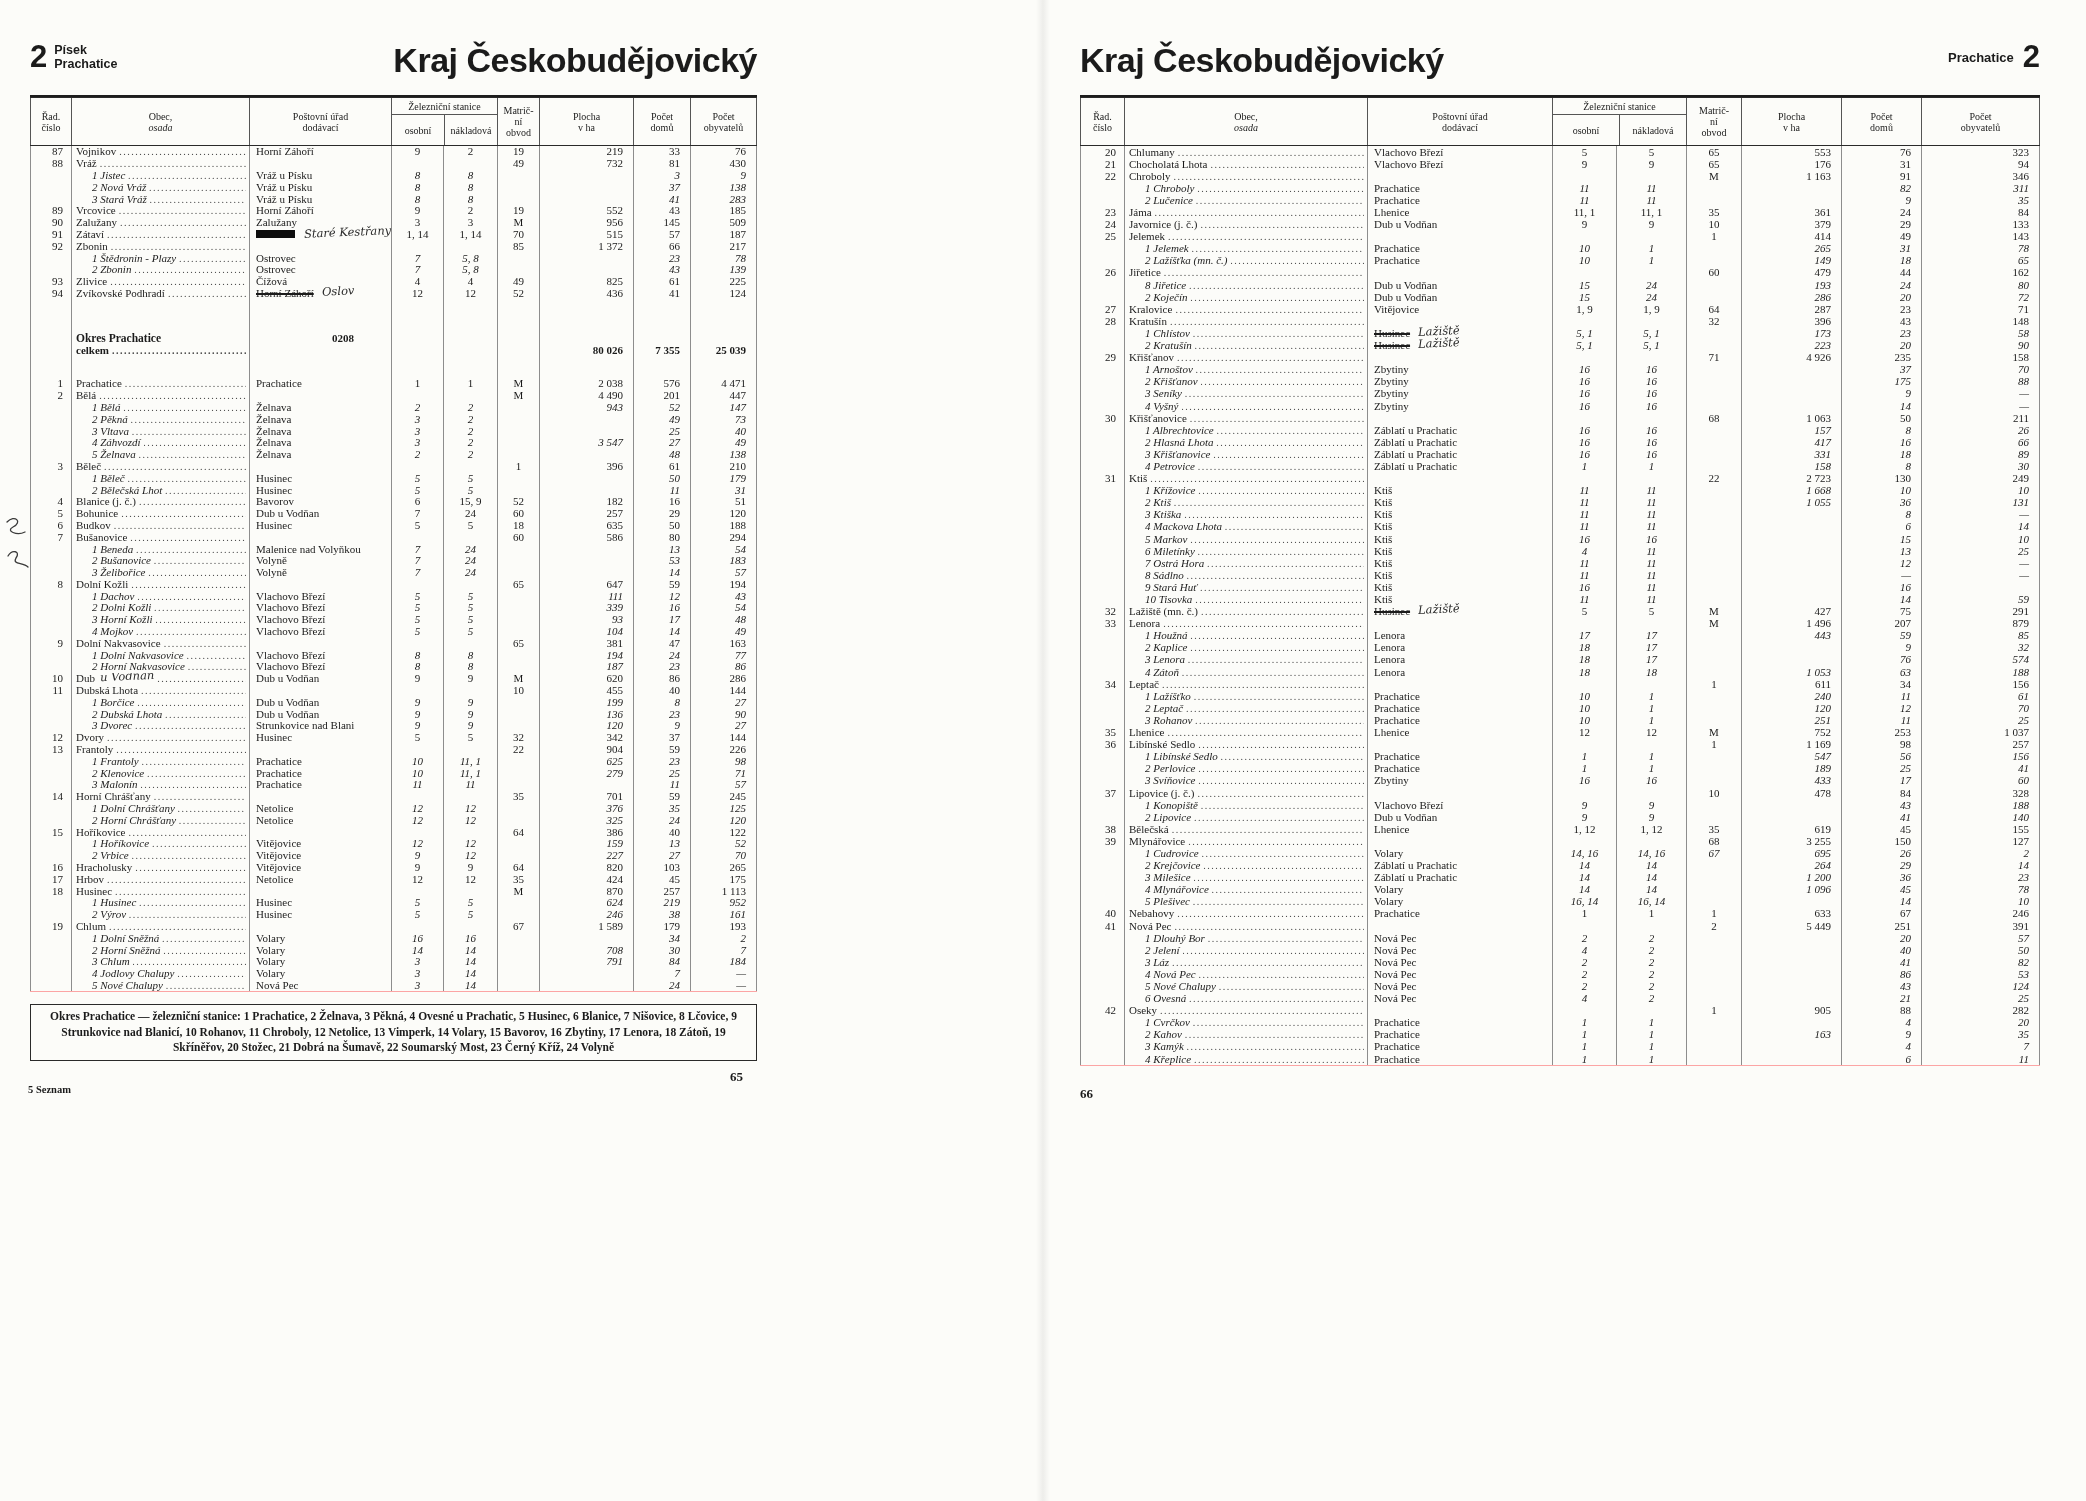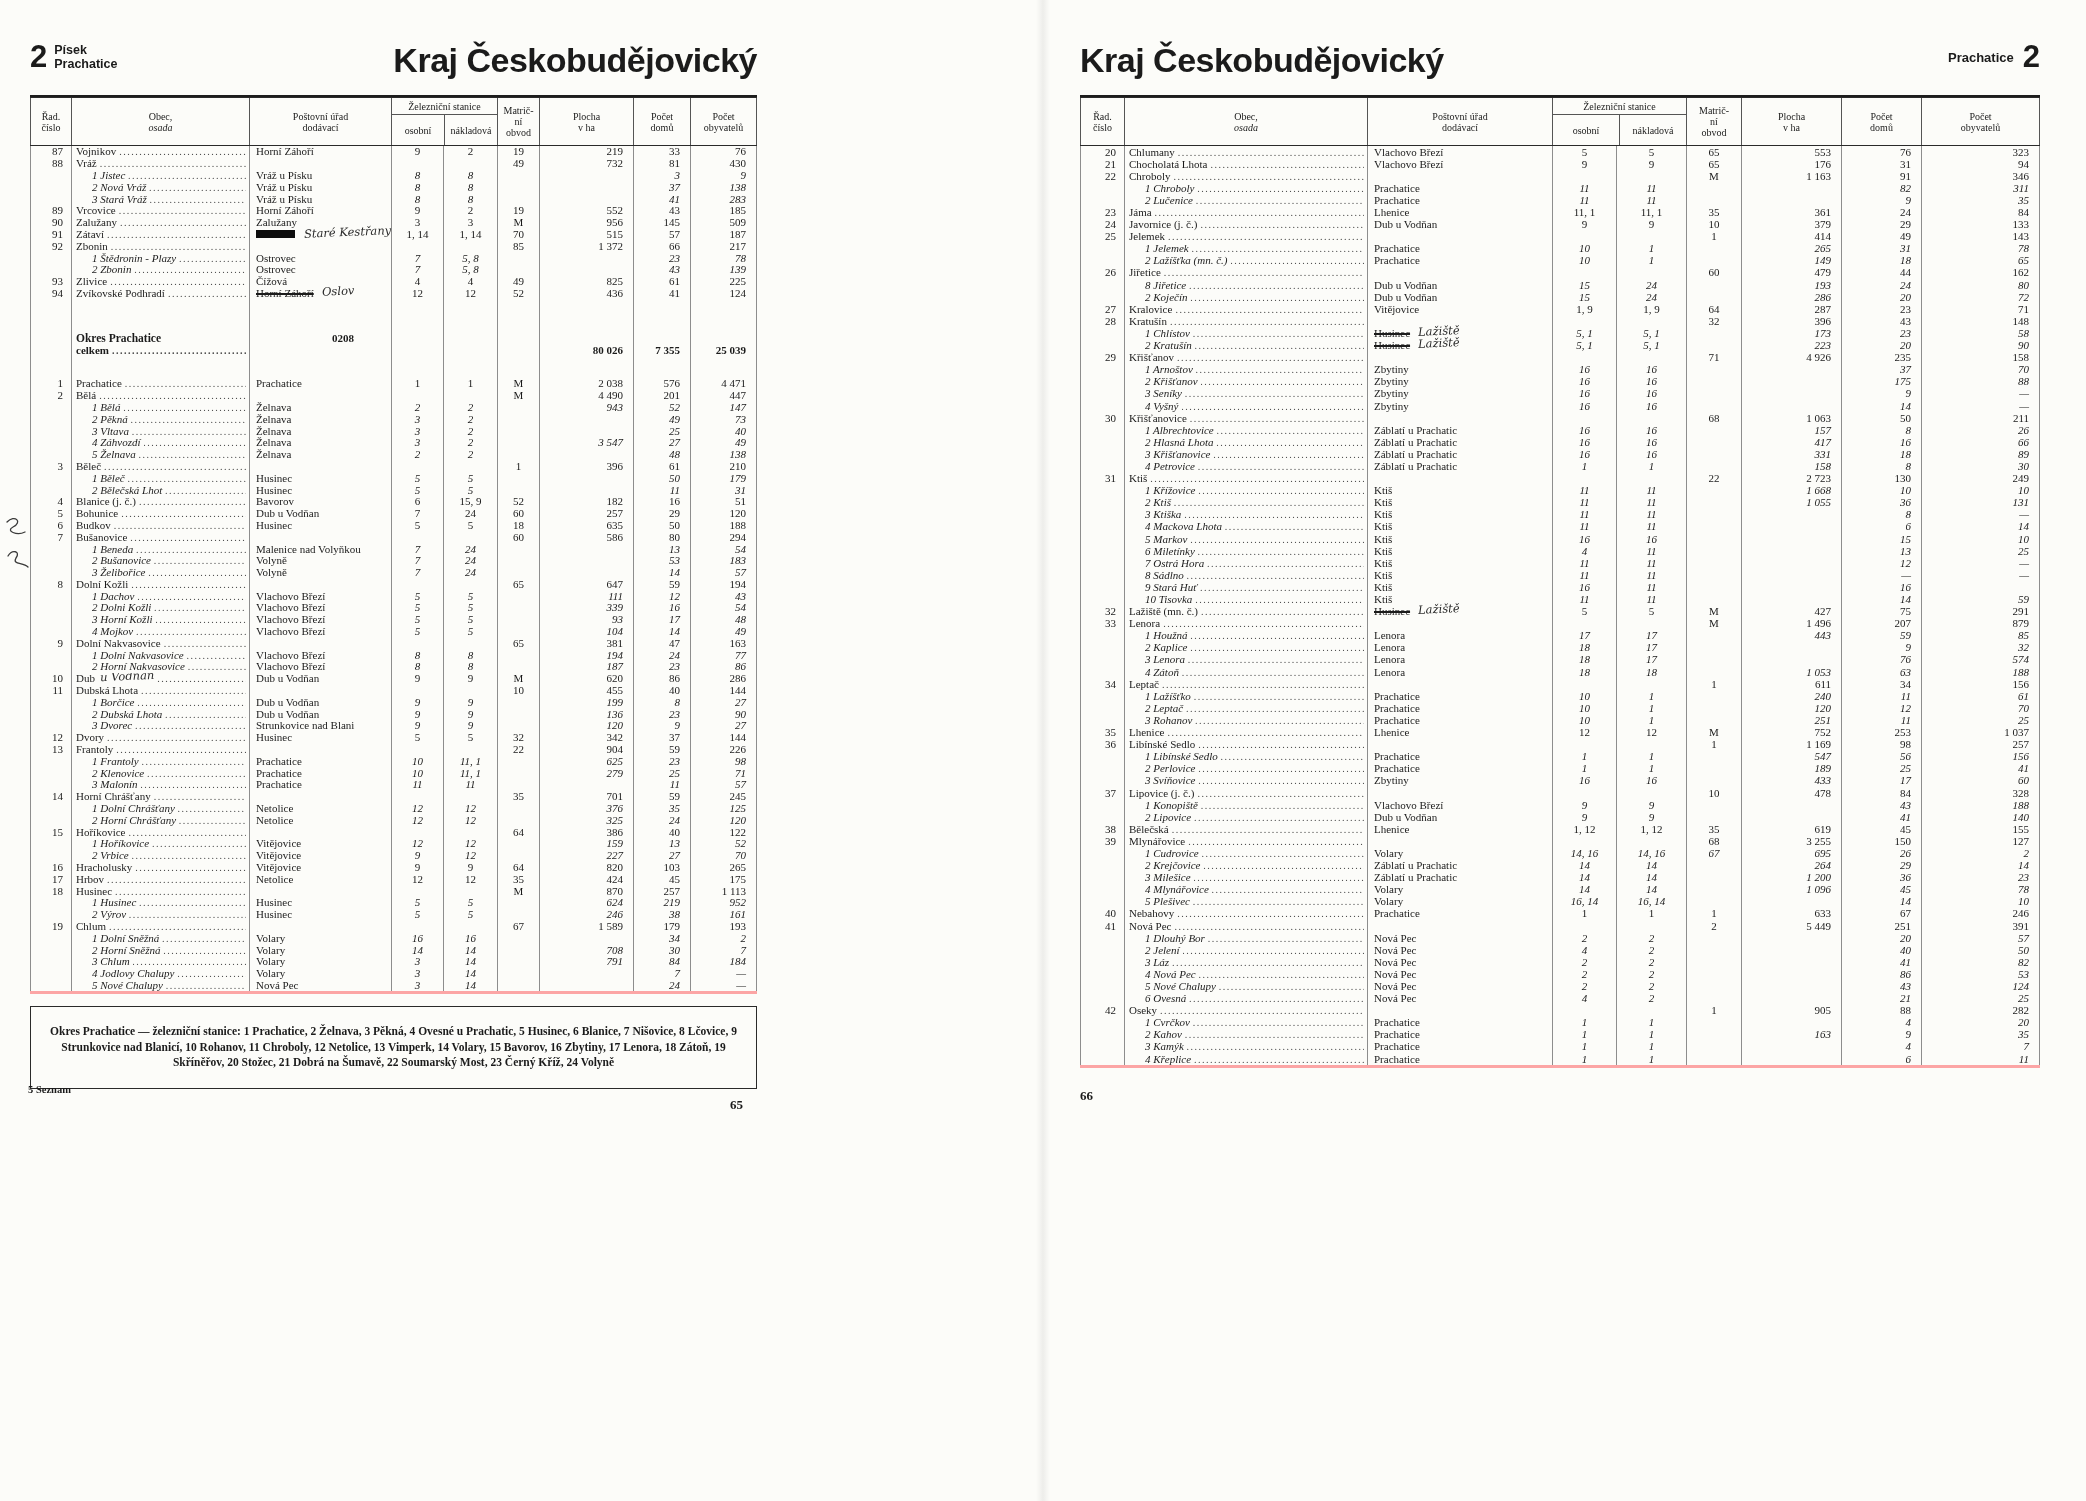--- a/index.html
+++ b/index.html
@@ -30,21 +30,21 @@
   .th{border-right:1px solid #555;display:flex;flex-direction:column;align-items:center;justify-content:center;
       font-size:10px;line-height:11px;text-align:center;padding:2px 1px;overflow:hidden;}
   .th:first-child{border-left:1px solid #555;}
   .th .it{font-style:italic;}
   .th.rail{padding:0;grid-column:4/6;}
   .rail-top{width:100%;border-bottom:1px solid #555;padding:3px 0 2px;text-align:center;}
   .rail-sub{display:flex;flex:1;width:100%;}
   .rail-sub span{flex:1;display:flex;align-items:center;justify-content:center;text-align:center;}
   .rail-sub span:first-child{border-right:1px solid #555;}
 
-  .tbody{border-bottom:3px solid #fca5a5;}
+  .tbody{border-bottom:1px solid #fca5a5;}
   .trow{display:grid;grid-template-columns:var(--cols);height:var(--rowh);}
   .trow.t-g{height:11px;}
   .td{border-right:1px solid #8d8d8d;height:100%;overflow:hidden;white-space:nowrap;
       display:flex;align-items:center;font-size:11px;line-height:11px;}
   .td:first-child{border-left:1px solid #8d8d8d;}
   .td.c{justify-content:flex-end;padding-right:8px;}
   .td.n{padding-left:4px;}
   .td.p{padding-left:6px;overflow:visible;position:relative;z-index:2;}
   .td.o,.td.k,.td.m{justify-content:center;}
   .td.a,.td.d,.td.y{justify-content:flex-end;padding-right:10px;}
@@ -59,21 +59,21 @@
   .t-h1 .nm{font-weight:bold;font-size:11.5px;}
   .t-h1 .td.p{font-weight:bold;}
   .t-h2 .td{font-weight:bold;}
   .code{padding-left:76px;font-weight:bold;}
 
   .hand{font-family:"DejaVu Serif",serif;font-style:italic;font-size:11.5px;color:#2a2a2a;
         margin-left:5px;display:inline-block;transform:rotate(-2.5deg);position:relative;top:-2px;white-space:nowrap;}
   .strike{text-decoration:line-through;text-decoration-thickness:1.5px;margin-right:3px;}
   .redact{display:inline-block;width:54px;height:8px;background:#0d0d0d;margin-right:4px;}
 
-  .footnote{margin-top:12px;border:1px solid #2a2a2a;padding:17px 12px;font-size:11.5px;font-weight:bold;
+  .footnote{margin-top:12px;border:1px solid #2a2a2a;padding:4px 12px;font-size:11.5px;font-weight:bold;
             text-align:center;line-height:15.5px;white-space:normal;}
   .pagenum{font-weight:bold;font-size:13px;}
   .pagenum-left{text-align:right;padding-right:14px;margin-top:8px;}
   .pagenum-right{text-align:left;margin-top:20px;}
   .seznam{position:absolute;left:28px;top:1084px;font-size:10.5px;font-weight:bold;}
   .scribble{position:absolute;pointer-events:none;}
 </style>
 </head>
 <body>
 

